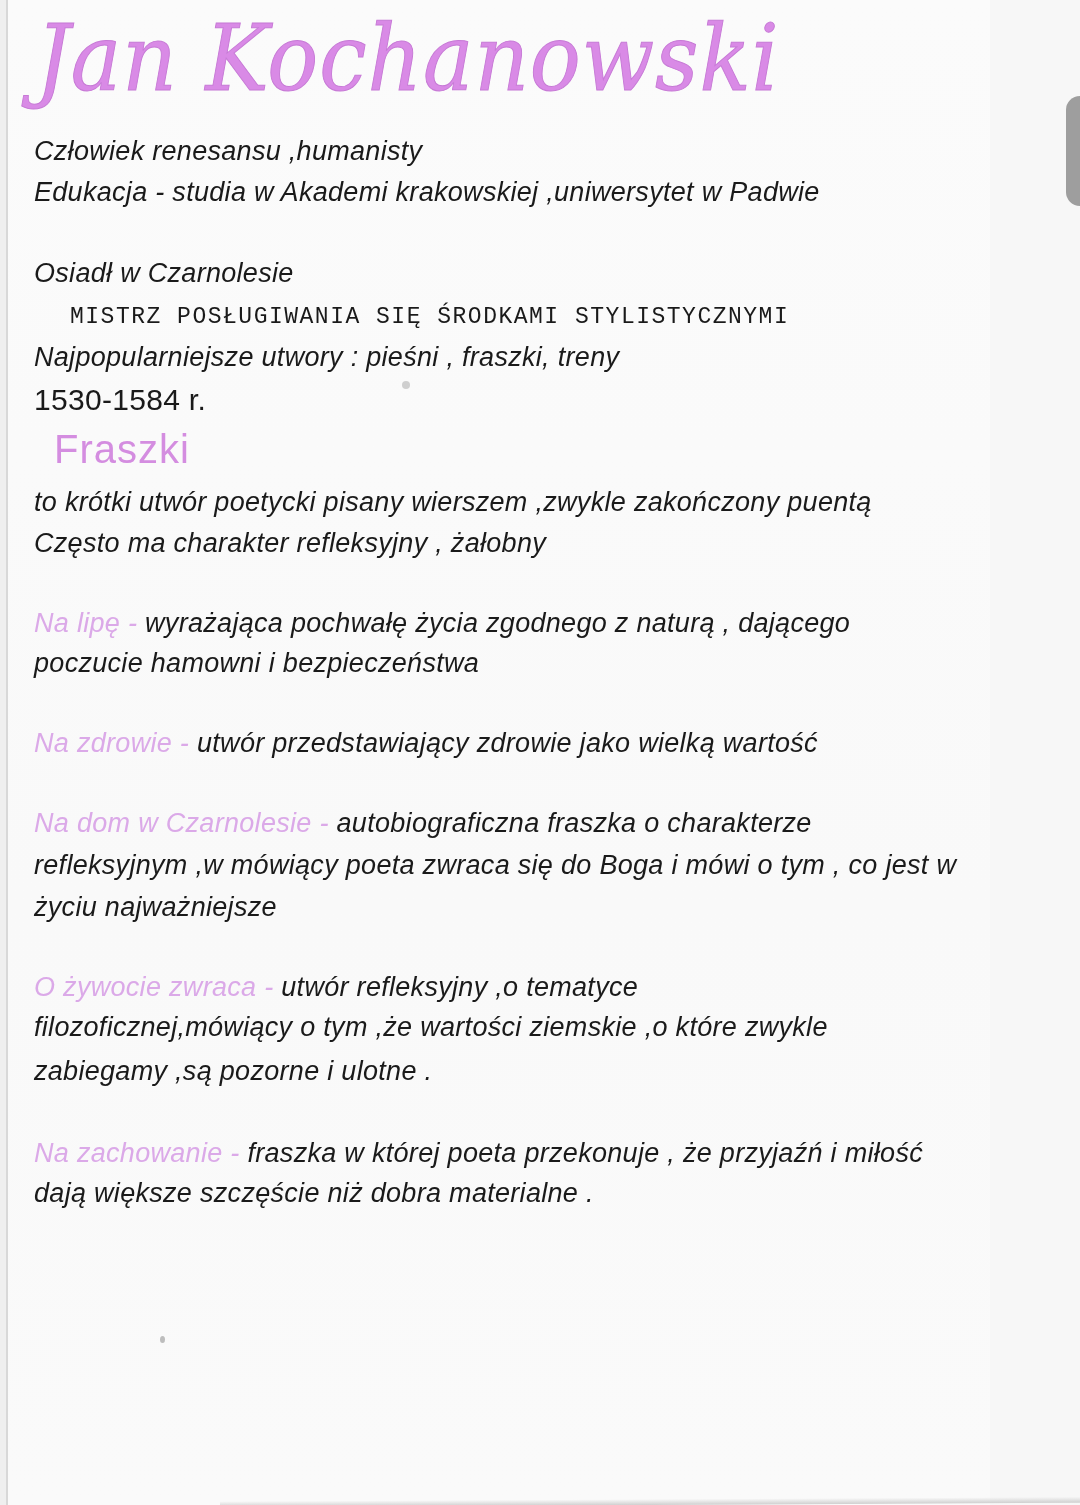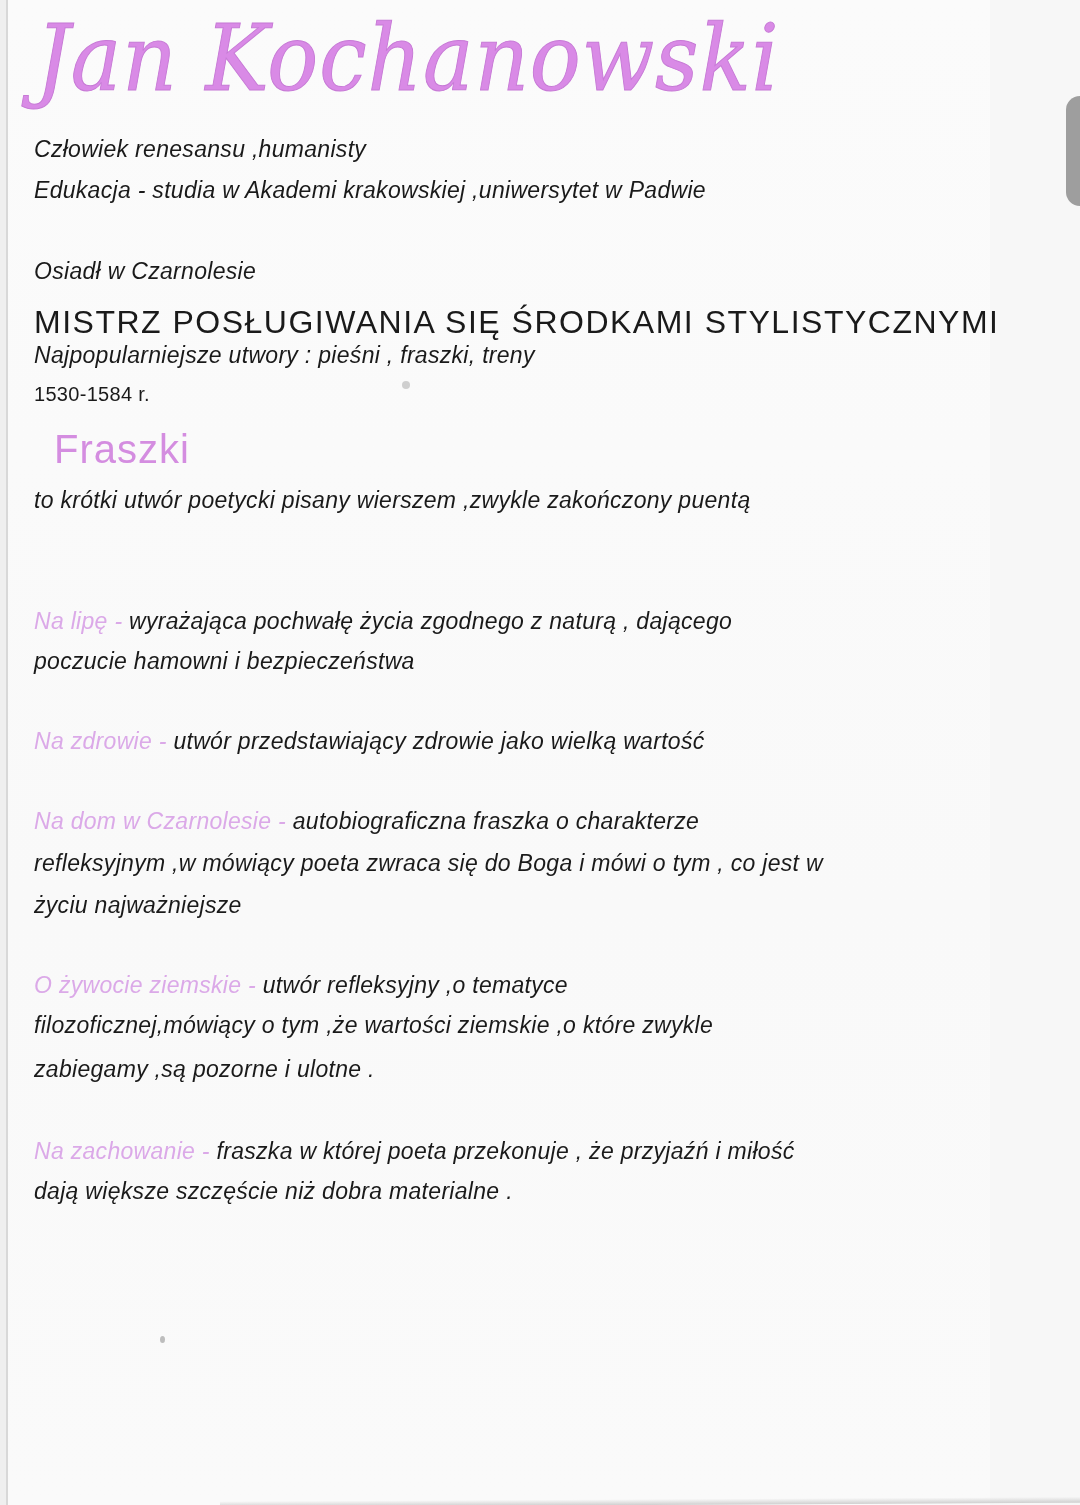--- a/index.html
+++ b/index.html
@@ -62,33 +62,34 @@
       color: #d98ae6;
       -webkit-text-stroke: 1px #c77ad6;
       transform: scaleX(0.92);
       transform-origin: left top;
       white-space: nowrap;
     }
     .hand {
       font-family: "Liberation Sans", sans-serif;
       font-style: italic;
       color: #1a1a1a;
-      font-size: 23px;
+      font-size: 27px;
       letter-spacing: 0.3px;
     }
     .line {
       position: absolute;
       left: 26px;
       white-space: nowrap;
     }
     .caps {
-      font-family: Liberation Sans, sans-serif;
+      font-family: Liberation Mono, monospace;
       font-style: normal;
-      font-size: 32px;
+      font-size: 23px;
       letter-spacing: 1.5px;
+      margin-left: 36px;
     }
     .section-heading {
       position: absolute;
       left: 26px;
       top: 424px;
       font-family: "Liberation Sans", sans-serif;
       font-size: 40px;
       line-height: 50px;
       color: #d48de0;
       letter-spacing: 1px;
@@ -115,45 +116,46 @@
 
 <div class="page">
 
   <div class="title">Jan Kochanowski</div>
 
   <div class="line hand" style="top:136px;">Człowiek renesansu ,humanisty</div>
   <div class="line hand" style="top:177px;text-align:right;">Edukacja - studia w Akademi krakowskiej ,uniwersytet w Padwie</div>
   <div class="line hand" style="top:258px;">Osiadł w Czarnolesie</div>
   <div class="line hand caps" style="top:304px;">MISTRZ POSŁUGIWANIA SIĘ ŚRODKAMI STYLISTYCZNYMI</div>
   <div class="line hand" style="top:342px;">Najpopularniejsze utwory : pieśni , fraszki, treny</div>
-  <div class="line hand" style="top:383px; font-style:normal; font-size:20px;">1530-1584 r.</div>
+  <div class="line hand" style="top:383px; font-style:normal; font-size:30px;">1530-1584 r.</div>
 
   <div class="dot-mark" style="left:394px; top:381px;"></div>
 
   <div class="section-heading">Fraszki</div>
 
   <div class="line hand" style="top:487px;">to krótki utwór poetycki pisany wierszem ,zwykle zakończony puentą</div>
+  <div class="line hand" style="top:528px;">Często ma charakter refleksyjny , żałobny</div>
 
   <div class="line hand" style="top:608px;">
     <span class="label">Na lipę</span><span class="dash"> - </span><span>wyrażająca pochwałę życia zgodnego z naturą  , dającego</span>
   </div>
   <div class="line hand" style="top:648px;">poczucie hamowni i bezpieczeństwa</div>
 
   <div class="line hand" style="top:728px;">
     <span class="label">Na zdrowie</span><span class="dash"> - </span><span>utwór przedstawiający zdrowie jako wielką wartość</span>
   </div>
 
   <div class="line hand" style="top:808px;">
     <span class="label">Na dom w Czarnolesie</span><span class="dash"> - </span><span>autobiograficzna fraszka o charakterze</span>
   </div>
   <div class="line hand" style="top:850px;">refleksyjnym ,w mówiący poeta zwraca się do Boga i mówi o tym , co jest w</div>
   <div class="line hand" style="top:892px;">życiu najważniejsze</div>
 
   <div class="line hand" style="top:972px;">
-    <span class="label">O żywocie ziemskie</span><span class="dash"> - </span><span>utwór refleksyjny ,o tematyce</span>
+    <span class="label">O żywocie zwraca</span><span class="dash"> - </span><span>utwór refleksyjny ,o tematyce</span>
   </div>
   <div class="line hand" style="top:1012px;">filozoficznej,mówiący o tym ,że wartości ziemskie ,o które zwykle</div>
   <div class="line hand" style="top:1056px;">zabiegamy ,są pozorne i ulotne .</div>
 
   <div class="line hand" style="top:1138px;">
     <span class="label">Na zachowanie</span><span class="dash"> - </span><span>fraszka w której poeta przekonuje , że przyjaźń i miłość</span>
   </div>
   <div class="line hand" style="top:1178px;">dają większe szczęście niż dobra materialne .</div>
 
   <div class="dot-mark" style="left:152px; top:1336px; width:5px; height:7px; background:#bdbdbd;"></div>

